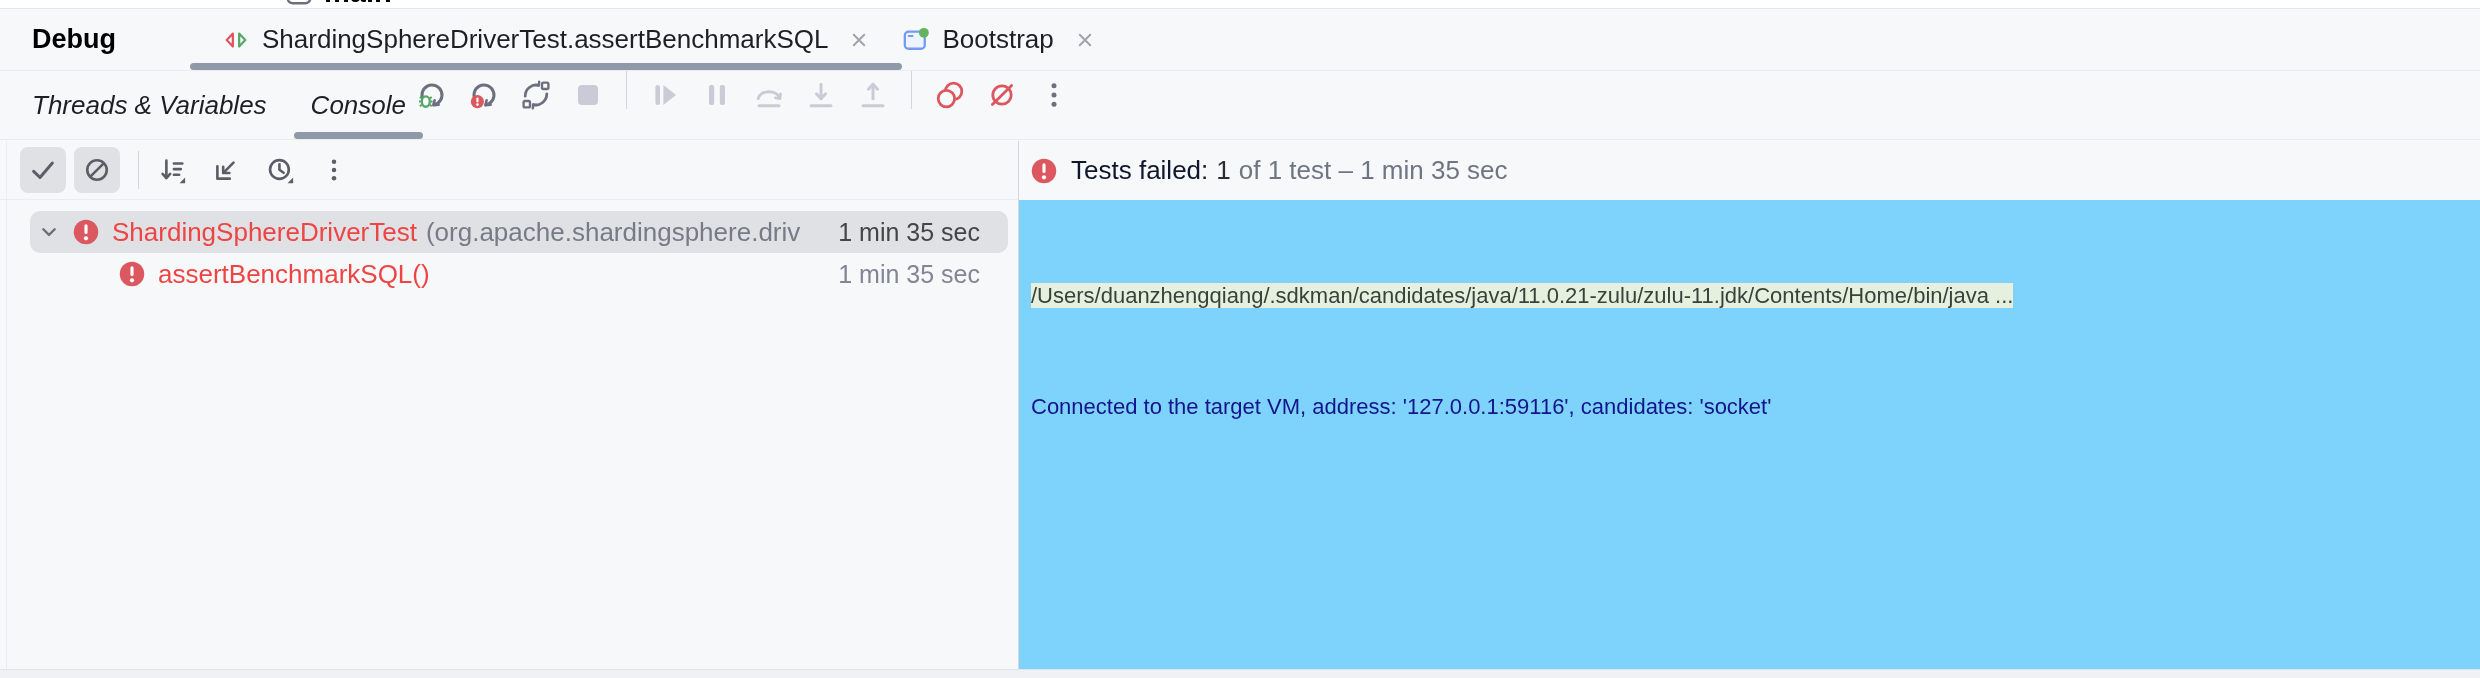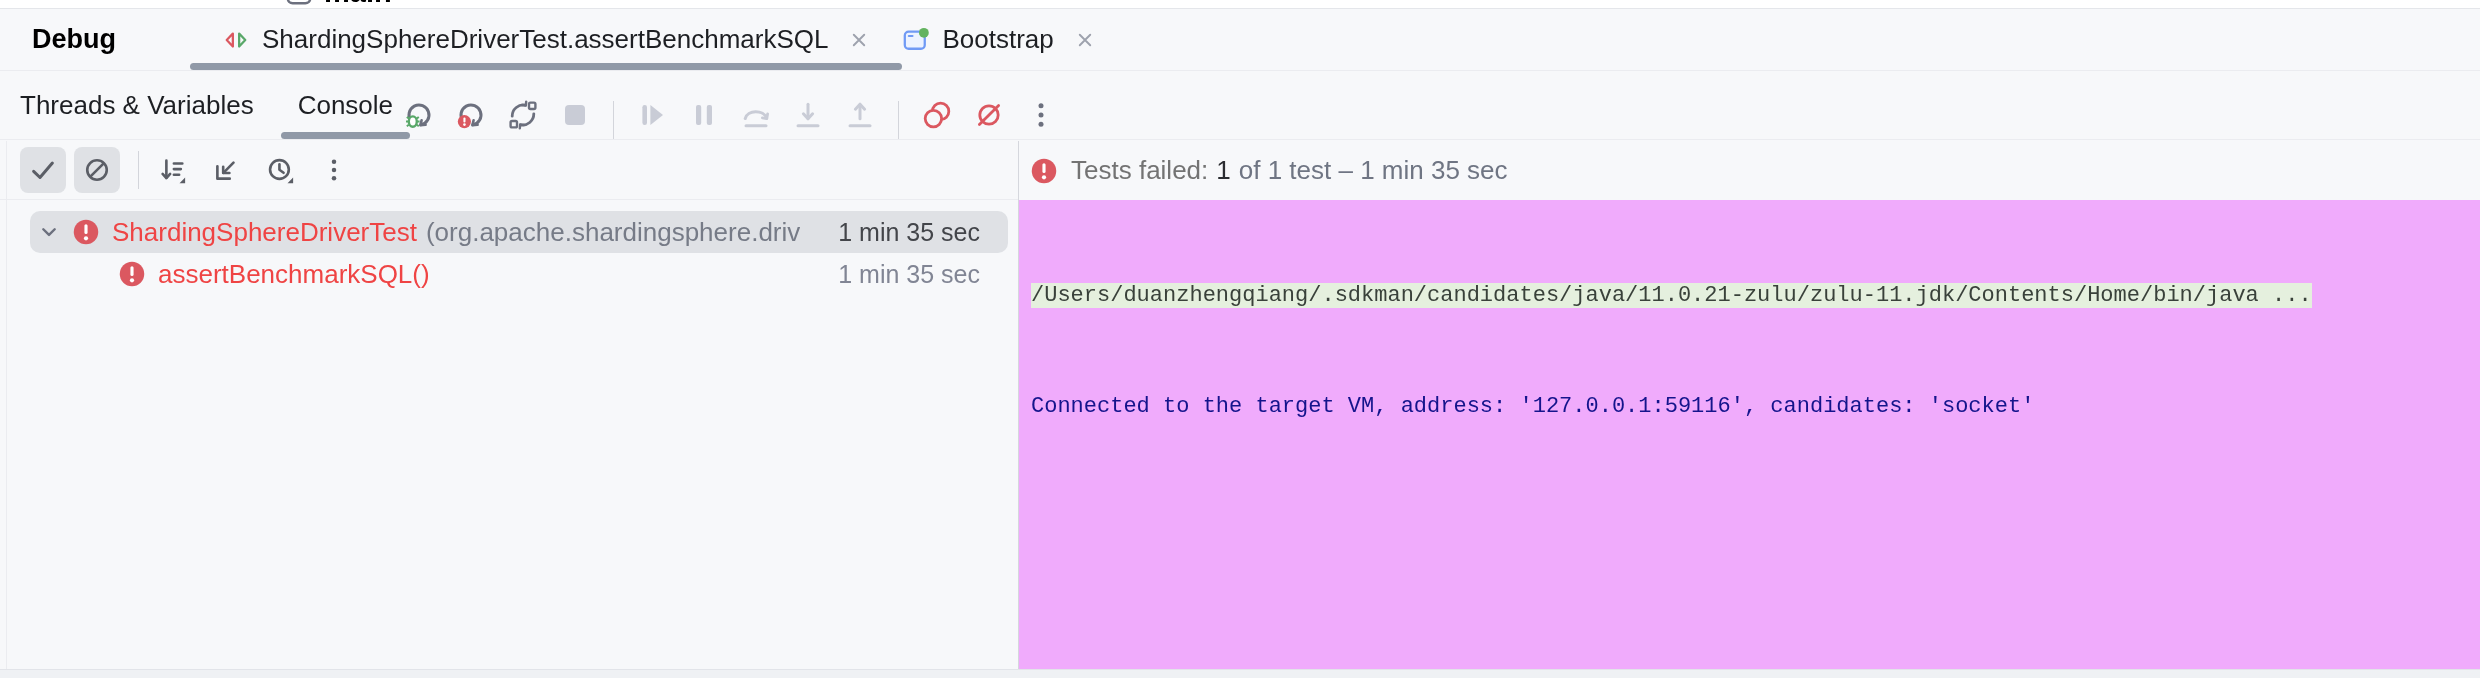--- a/index.html
+++ b/index.html
@@ -40,21 +40,21 @@
   .dtab.selected { padding:0 32px; }
   .dtab.selected::after {
     content:""; position:absolute; left:0; right:0; bottom:0; height:7px;
     border-radius:4px; background:#9099a7;
   }
 
   
   .toolbar-row {
     position:absolute; top:71px; left:0; right:0; height:69px;
     border-bottom:1px solid #ebecf0;
-    display:flex; align-items:flex-end; padding-left:20px;
+    display:flex; align-items:flex-start; padding-left:32px;font-style:italic;
   }
   .ttab {
     position:relative; height:100%;
     display:flex; align-items:center; font-size:26px; cursor:pointer;
   }
   .ttab.first { margin-right:44px; }
   .ttab.selected::after {
     content:""; position:absolute; left:-17px; right:-17px; bottom:0; height:7px;
     border-radius:4px; background:#9099a7;
   }
@@ -106,27 +106,27 @@
   .duration.dark { color:#43454a; }
   .duration.gray { color:#818594; }
 
   
   .right-panel { flex:1; display:flex; flex-direction:column; overflow:hidden; background:#f7f8fa; }
   .status-row {
     height:59px; flex:none;
     display:flex; align-items:center; padding-left:11px; font-size:26px;
   }
   .status-row .err { margin-right:13px; }
-  .st-failed { color:#737373; font-weight:400; }
+  .st-failed { color:#0f172a; font-weight:400; }
   .st-count { color:#2b2d31; margin-left:8px; }
   .st-summary { color:#6f7583; margin-left:8px; }
 
   .console {
-    flex:1; background:#f0abfc; overflow:hidden;
-    font-family:Liberation Mono, monospace;
+    flex:1; background:#7dd3fc; overflow:hidden;
+    font-family:Liberation Sans, sans-serif;
     font-size:22px; line-height:37px;
     padding:3px 0 16px 12px; white-space:pre;
   }
   .cline { height:37px; }
   .cmd-line  { background:#e5f0de; color:#39413a; }
   .navy-line { color:#14148c; }
   .err-text  { color:#843a3d; }
 
   .bottom-strip {
     position:absolute; left:0; right:0; bottom:0; height:9px;

